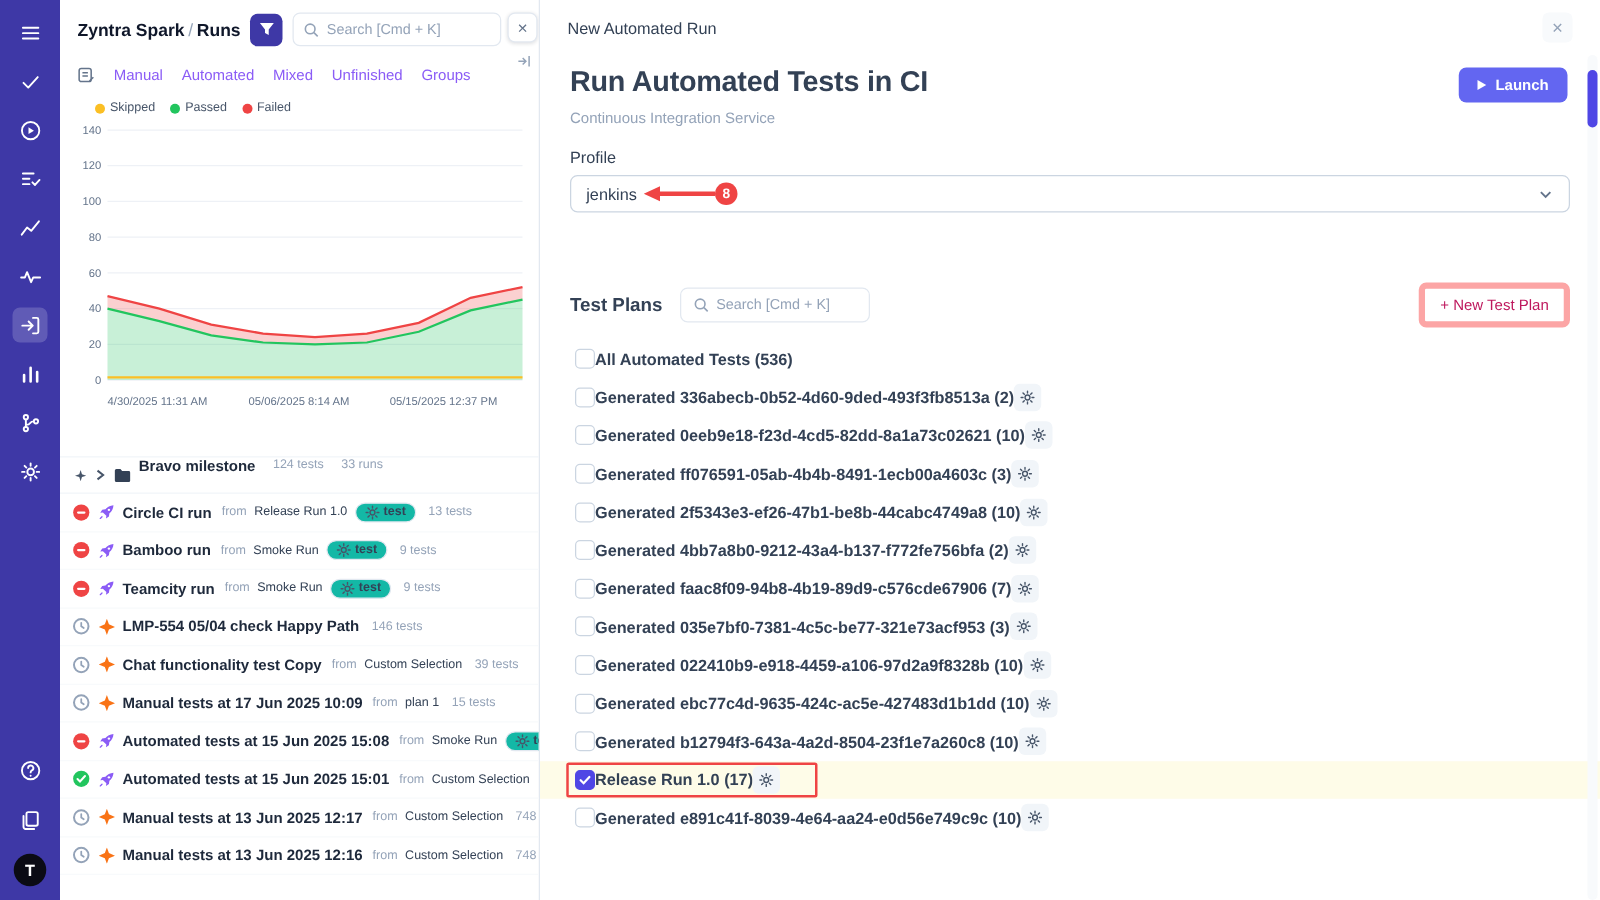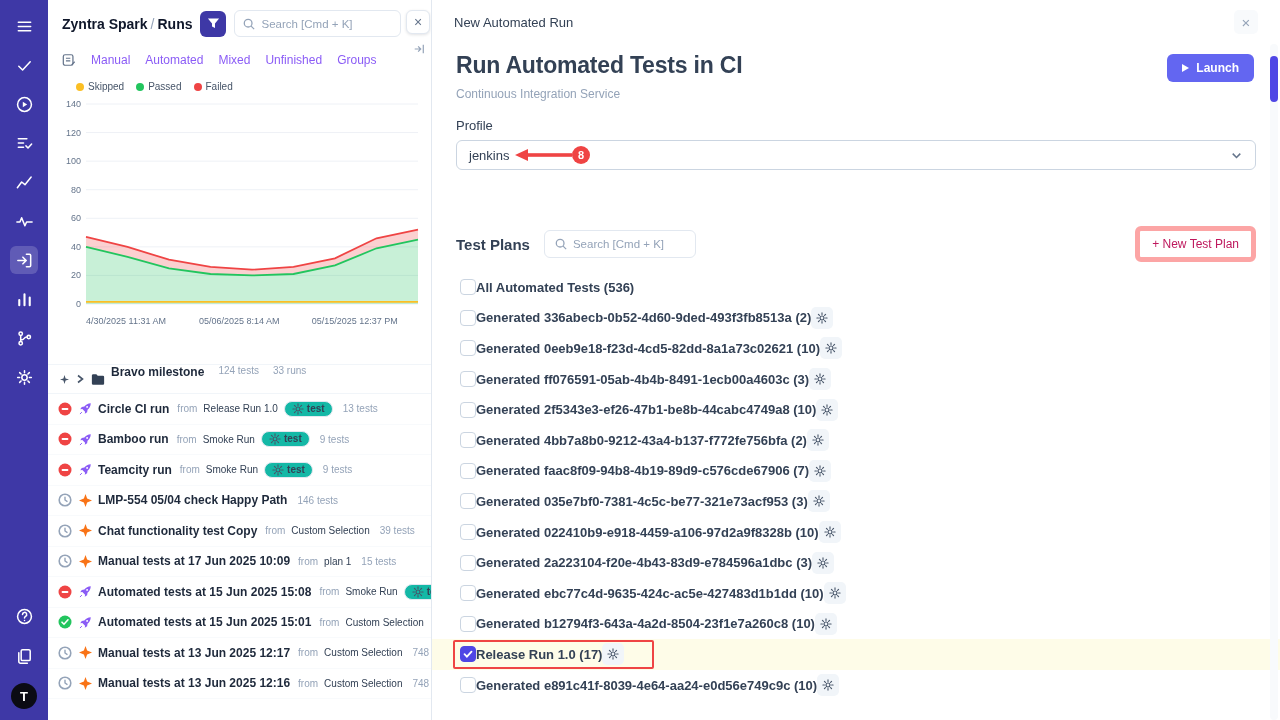--- a/index.html
+++ b/index.html
@@ -646,32 +646,20 @@
             <span class="i">
               <svg width="12" height="12" viewBox="0 0 16 16" fill="none" stroke="#475569" stroke-width="1.5" stroke-linecap="round">
                 <circle cx="8" cy="8" r="2.6"></circle>
                 <path d="M8 1.2v2M8 12.8v2M1.2 8h2M12.8 8h2M3.2 3.2l1.4 1.4M11.4 11.4l1.4 1.4M3.2 12.8l1.4-1.4M11.4 4.6l1.4-1.4"></path>
               </svg>
             </span>
           </button>
         </div>
         <div class="plan-row">
           <span class="plan-check"></span>
-          <span class="plan-label">Generated 2a223104-f20e-4b43-83d9-e784596a1dbc (3)</span>
-          <button class="gear-btn">
-            <span class="i">
-              <svg width="12" height="12" viewBox="0 0 16 16" fill="none" stroke="#475569" stroke-width="1.5" stroke-linecap="round">
-                <circle cx="8" cy="8" r="2.6"></circle>
-                <path d="M8 1.2v2M8 12.8v2M1.2 8h2M12.8 8h2M3.2 3.2l1.4 1.4M11.4 11.4l1.4 1.4M3.2 12.8l1.4-1.4M11.4 4.6l1.4-1.4"></path>
-              </svg>
-            </span>
-          </button>
-        </div>
-        <div class="plan-row">
-          <span class="plan-check"></span>
           <span class="plan-label">Generated ebc77c4d-9635-424c-ac5e-427483d1b1dd (10)</span>
           <button class="gear-btn">
             <span class="i">
               <svg width="12" height="12" viewBox="0 0 16 16" fill="none" stroke="#475569" stroke-width="1.5" stroke-linecap="round">
                 <circle cx="8" cy="8" r="2.6"></circle>
                 <path d="M8 1.2v2M8 12.8v2M1.2 8h2M12.8 8h2M3.2 3.2l1.4 1.4M11.4 11.4l1.4 1.4M3.2 12.8l1.4-1.4M11.4 4.6l1.4-1.4"></path>
               </svg>
             </span>
           </button>
         </div>

